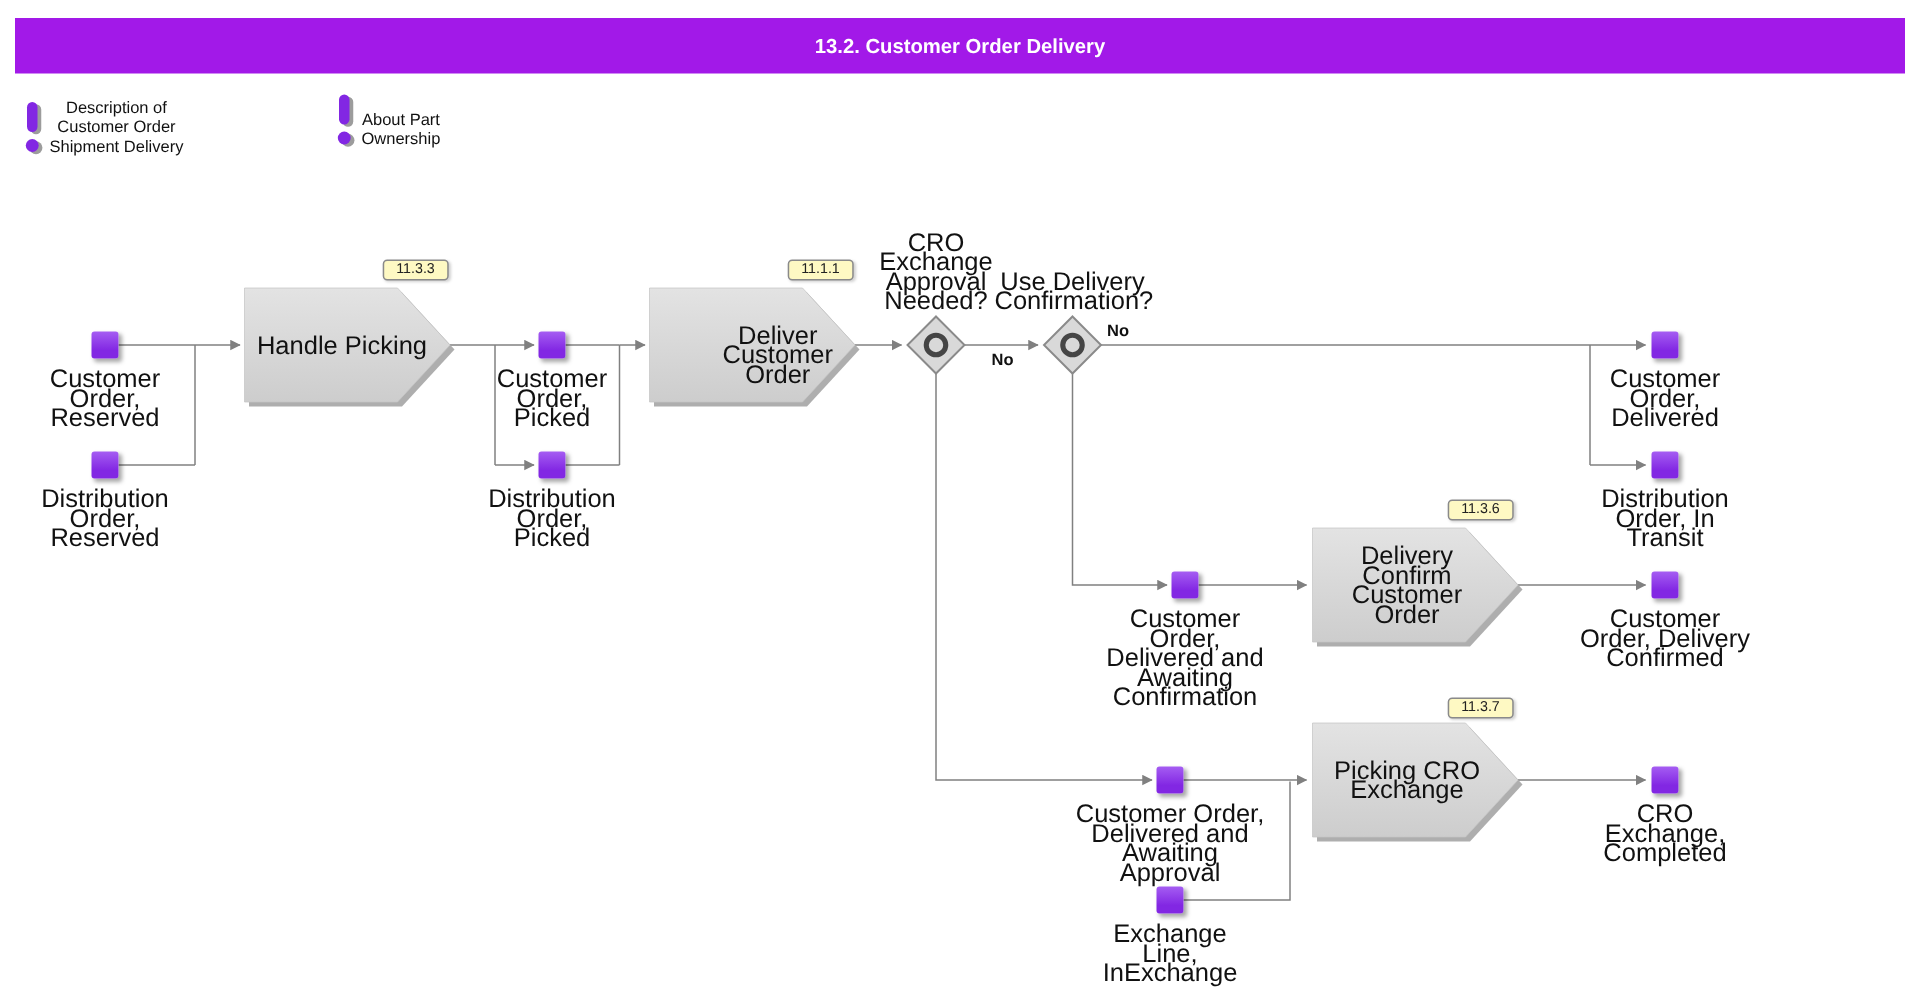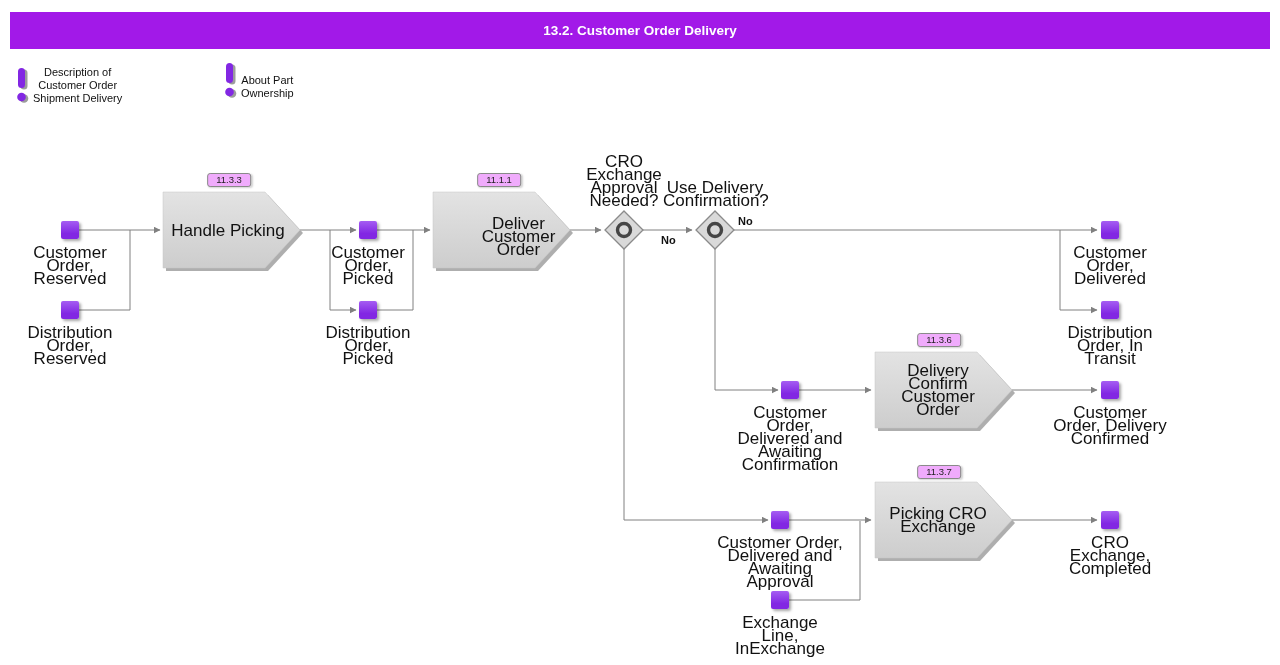--- a/index.html
+++ b/index.html
@@ -26,23 +26,24 @@
   .dataobj {
     position:absolute; width:18px; height:18px; border-radius:2px;
     background:linear-gradient(180deg,#a55df2 0%, var(--node-purple,#8227e3) 70%);
     box-shadow:2px 2px 3px rgba(0,0,0,.35);
     cursor:pointer;
   }
 
   .tag {
     position:absolute; transform:translate(-50%,-50%);
     font-size:9.5px; line-height:12px; color:#222;
-    background:#f0abfc; border:1px solid #8a8a8a; border-radius:3px;
+    background:#fef9c3; border:1px solid #8a8a8a; border-radius:3px;
     padding:0 8px; box-shadow:1px 1px 2px rgba(0,0,0,.18);
     white-space:nowrap;
+    margin-left:48px;
   }
 
   .note {
     position:absolute; transform:translateX(-50%);
     display:flex; flex-direction:row; align-items:flex-end; cursor:pointer;
   }
   .note .notelbl {
     margin-top:4px; font-size:11px; line-height:13px; color:#111;
     text-align:center; white-space:pre-line;
   }

